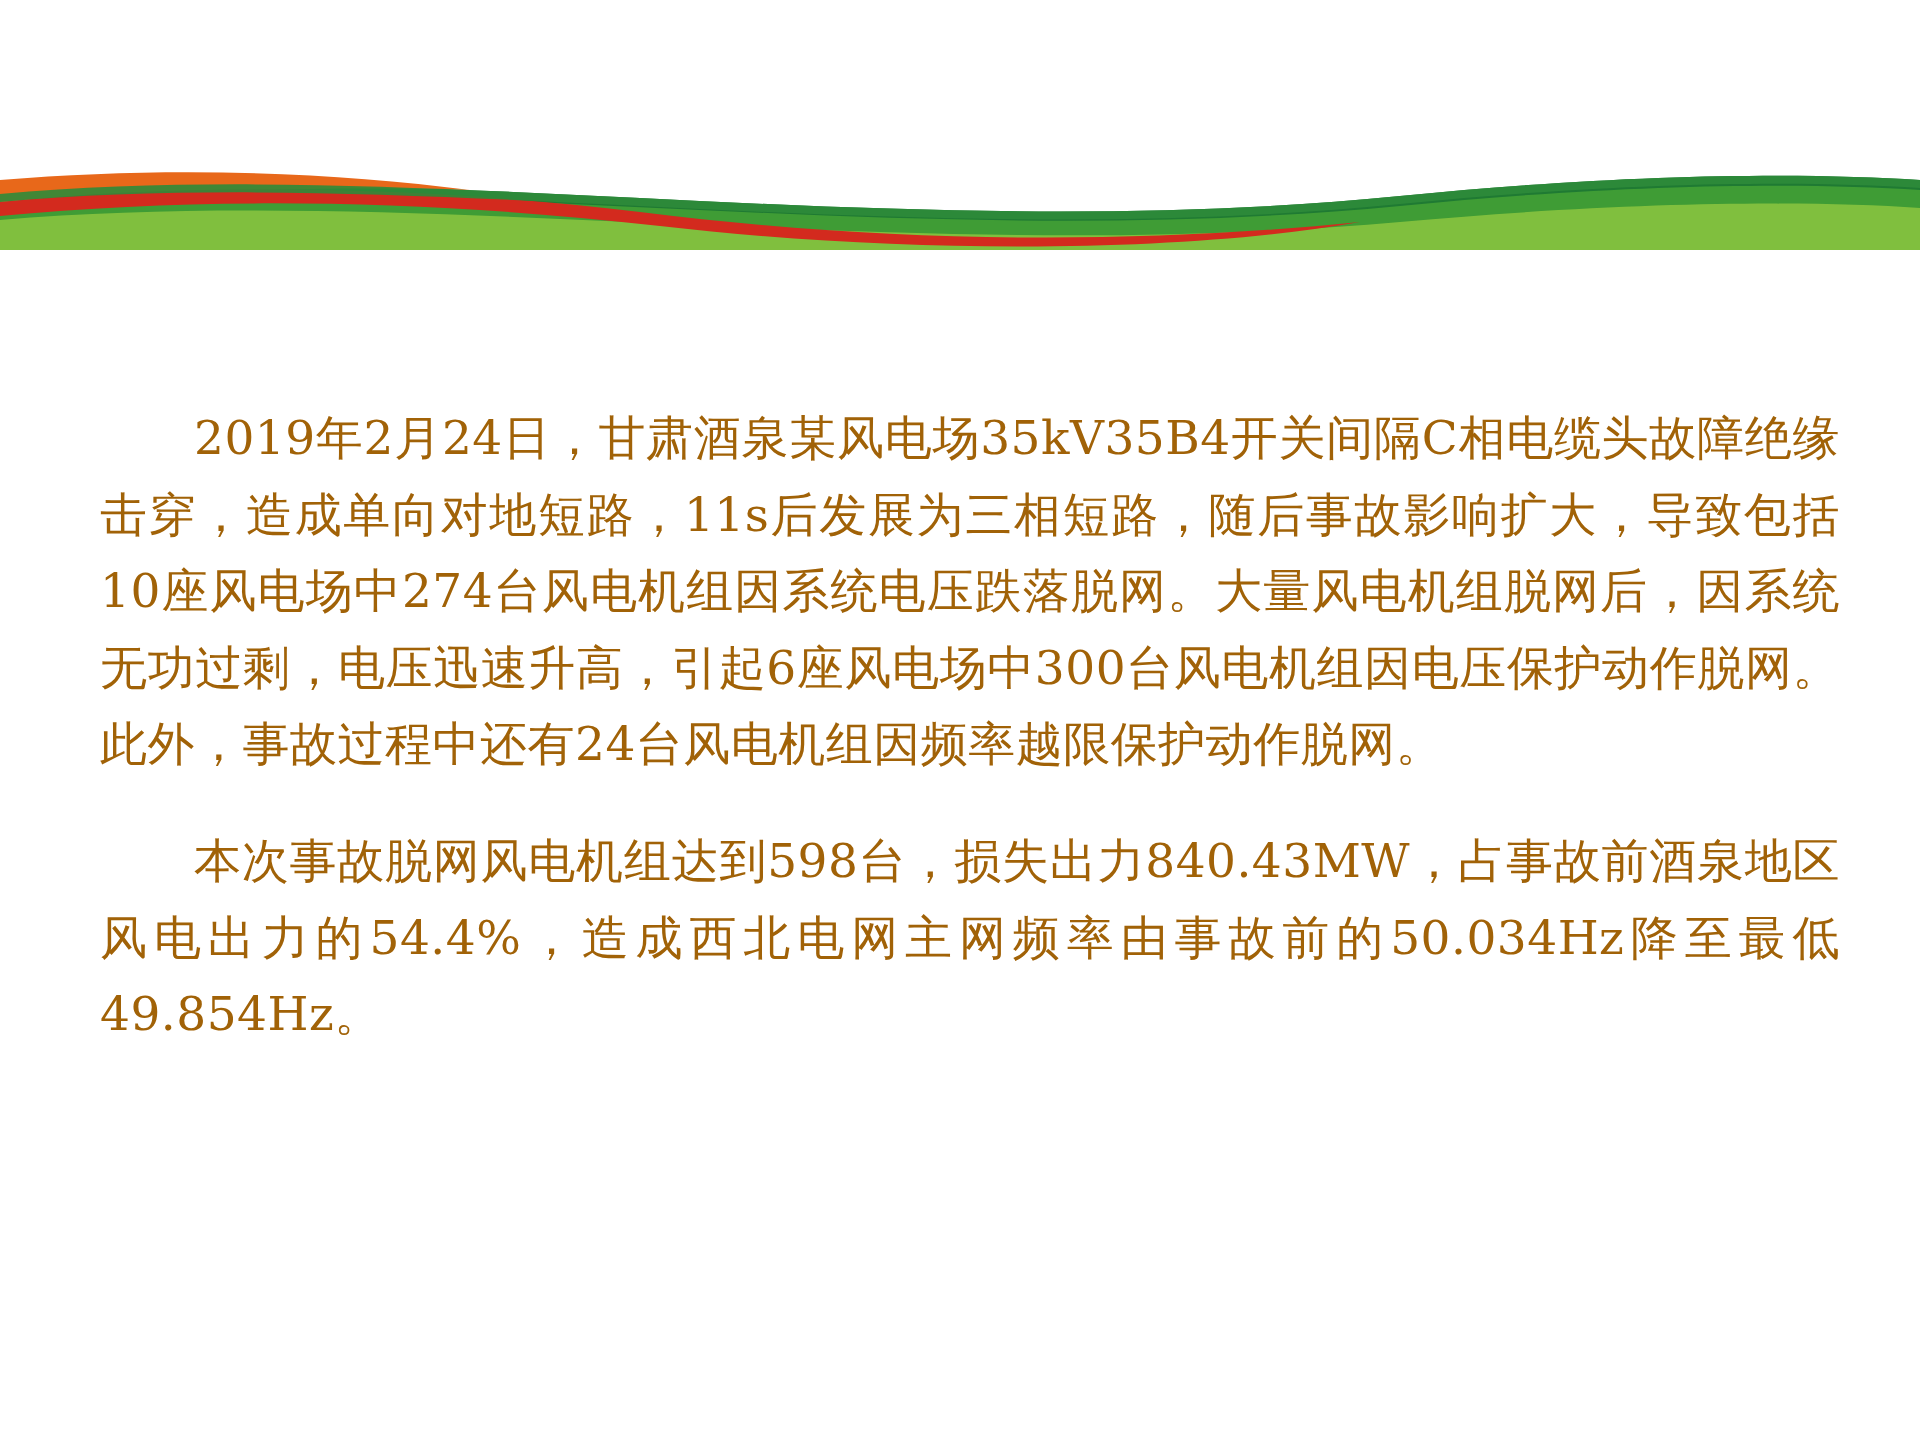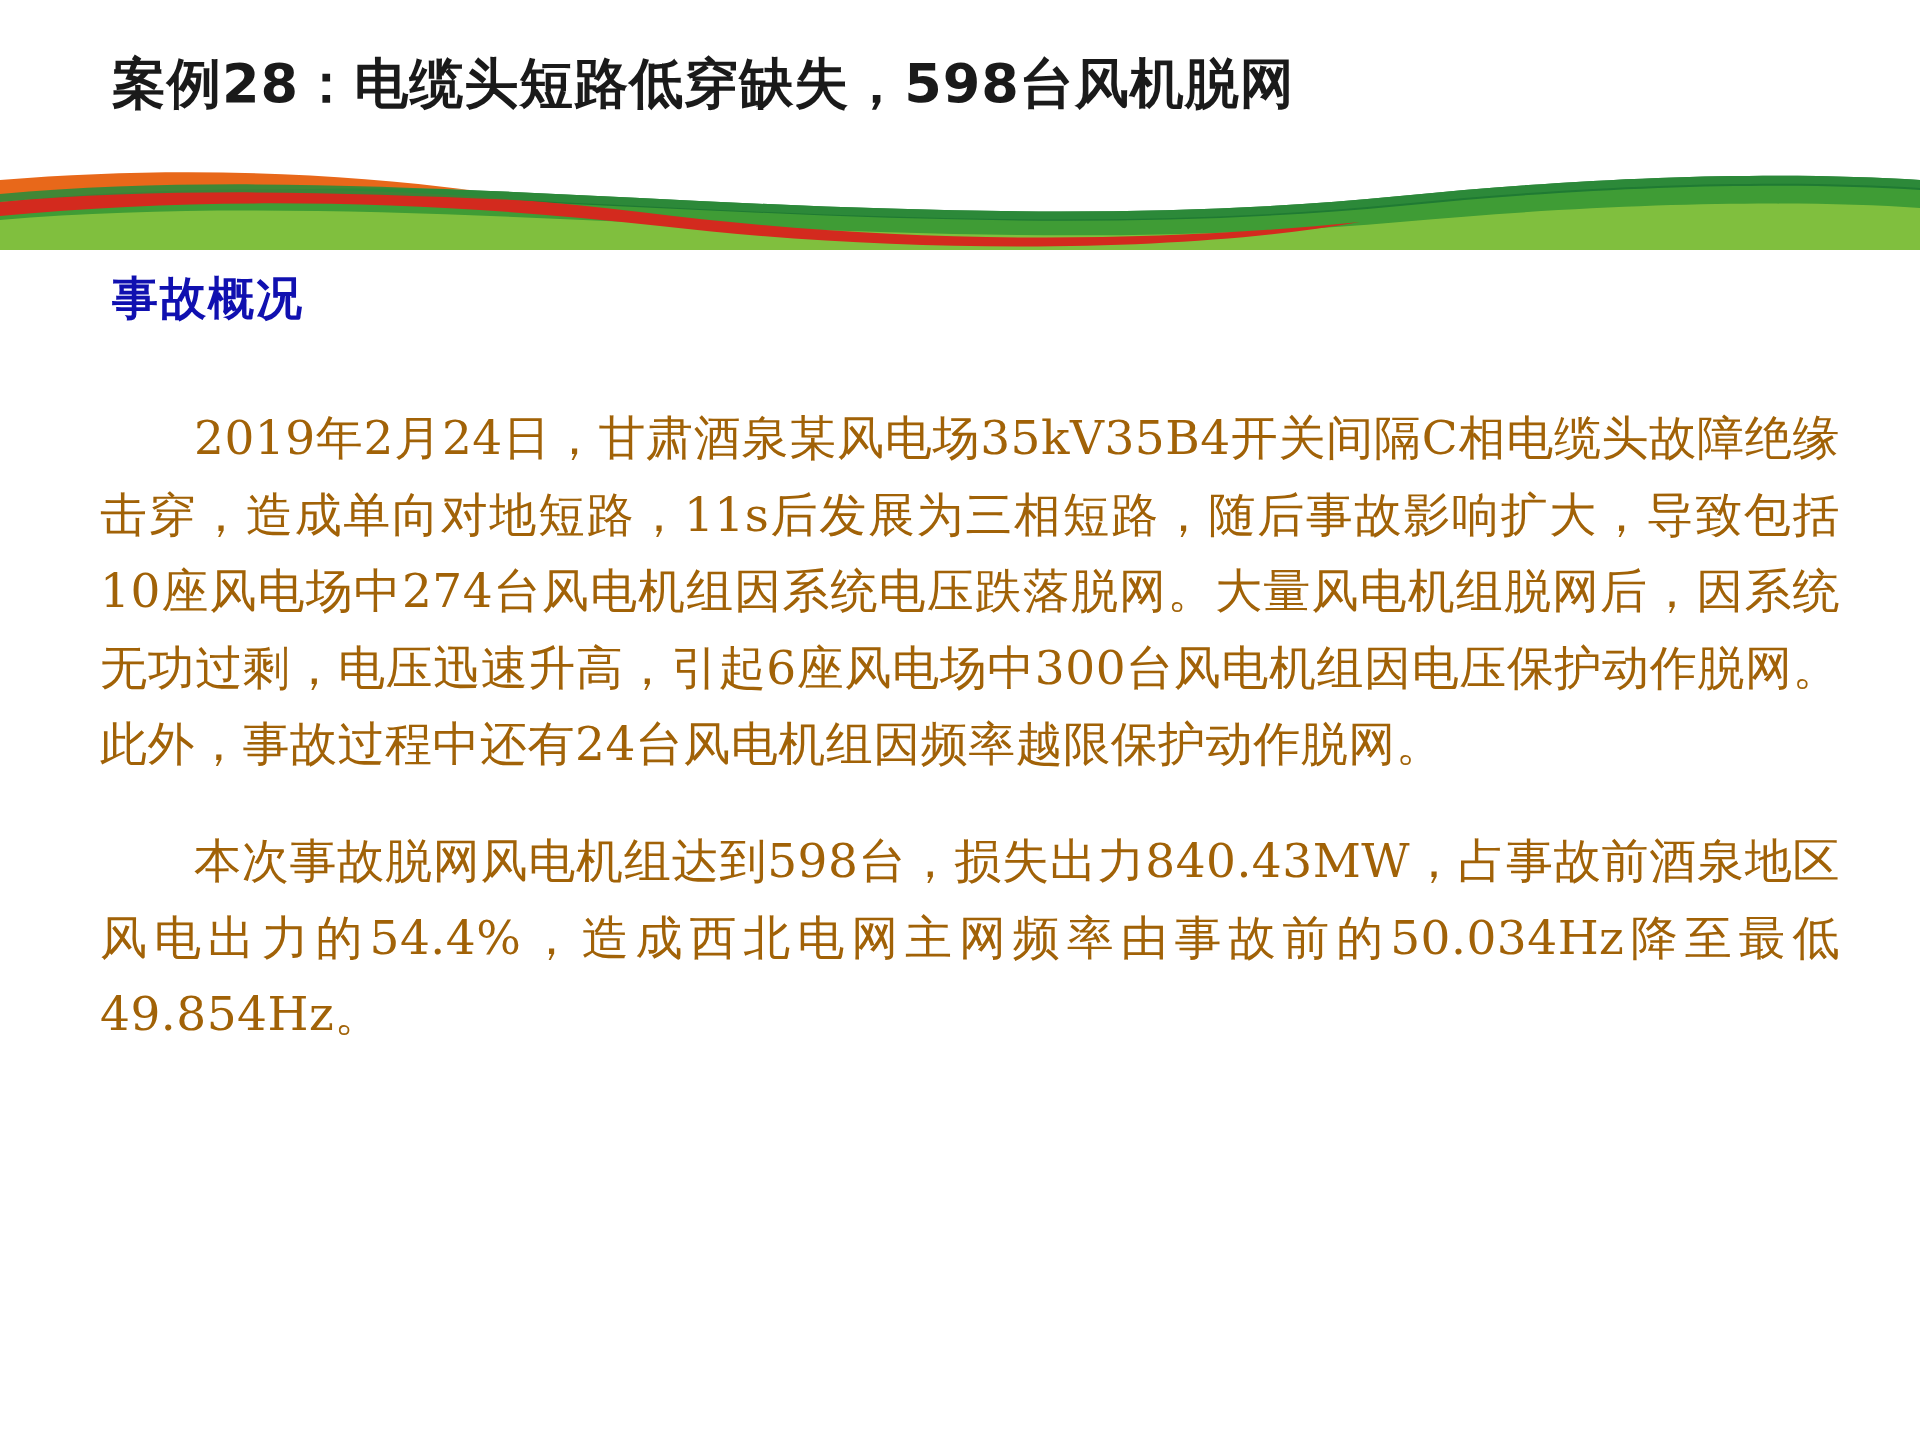--- a/index.html
+++ b/index.html
@@ -79,39 +79,37 @@
   }
   .para.p2 {
     margin-top: 40px;
   }
 </style>
 </head>
 <body>
 
 <div class="slide">
 
-  <div class="slide-title">案例28：电缆头短路低穿缺失，598台风机脱网</div>
 
   <div class="band">
     <svg width="1920" height="100" viewBox="0 0 1920 100" xmlns="http://www.w3.org/2000/svg">
 
       <path d="M0,44 C420,6 900,96 1400,46 C1620,24 1800,22 1920,30 L1920,100 L0,100 Z" fill="#1f7a33"></path>
 
       <path d="M0,54 C430,16 900,104 1400,56 C1620,34 1800,32 1920,40 L1920,100 L0,100 Z" fill="#3f9c35"></path>
 
       <path d="M0,70 C430,34 900,116 1400,72 C1620,52 1800,50 1920,58 L1920,100 L0,100 Z" fill="#8cc63f" opacity="0.85"></path>
 
       <path d="M0,30 C170,16 330,22 470,40 C330,36 170,40 0,56 Z" fill="#e8681a"></path>
 
       <path d="M0,52 C200,32 420,36 640,62 C880,92 1120,96 1360,72 C1180,104 900,104 660,76 C430,50 210,46 0,66 Z" fill="#d32a1e"></path>
 
       <path d="M0,44 C420,6 900,96 1400,46 C1620,24 1800,22 1920,30 L1920,38 C1800,30 1620,32 1400,54 C900,104 420,14 0,52 Z" fill="#2e8b3a" opacity="0.9"></path>
     </svg>
   </div>
 
-  <div class="section-heading">事故概况</div>
 
   <div class="body-wrap">
     <p class="para p1">2019年2月24日，甘肃酒泉某风电场35kV35B4开关间隔C相电缆头故障绝缘击穿，造成单向对地短路，11s后发展为三相短路，随后事故影响扩大，导致包括10座风电场中274台风电机组因系统电压跌落脱网。大量风电机组脱网后，因系统无功过剩，电压迅速升高，引起6座风电场中300台风电机组因电压保护动作脱网。此外，事故过程中还有24台风电机组因频率越限保护动作脱网。</p>
     <p class="para p2">本次事故脱网风电机组达到598台，损失出力840.43MW，占事故前酒泉地区风电出力的54.4%，造成西北电网主网频率由事故前的50.034Hz降至最低49.854Hz。</p>
   </div>
 
 </div>
 
 </body></html>

